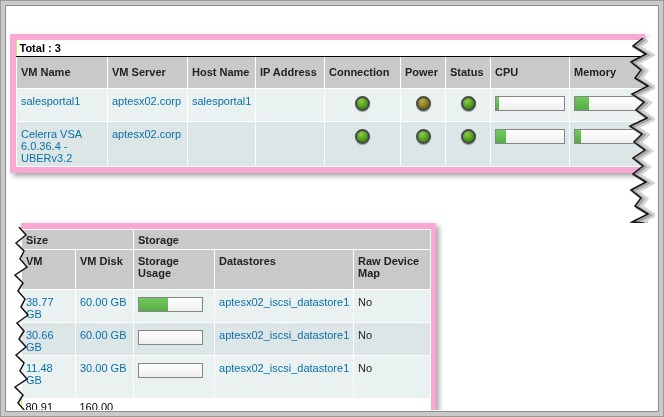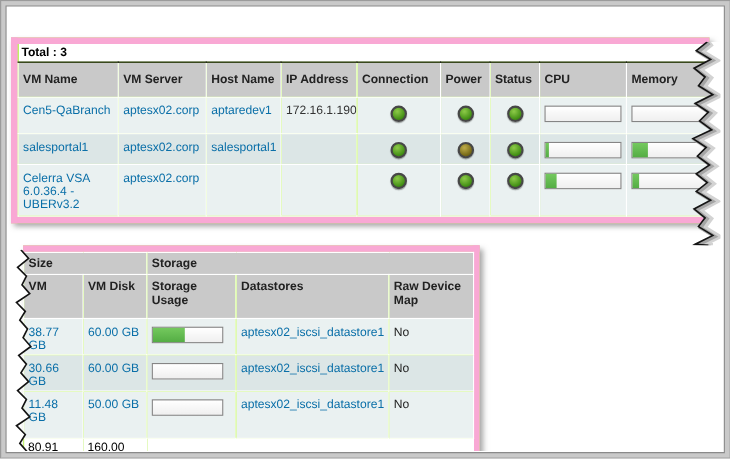--- a/index.html
+++ b/index.html
@@ -96,31 +96,20 @@
           <th>IP Address</th>
           <th>Connection</th>
           <th>Power</th>
           <th>Status</th>
           <th>CPU</th>
           <th>Memory</th>
         </tr>
         </tbody>
           <tbody id="vmBody">
             <tr>
-              <td><a class="cell-lnk">Cen5-QaBranch</a></td>
-              <td><a class="cell-lnk">aptesx02.corp</a></td>
-              <td><a class="cell-lnk">aptaredev1</a></td>
-              <td class="ip">172.16.1.190</td>
-              <td class="center"><span class="led led-green"></span></td>
-              <td class="center"><span class="led led-green"></span></td>
-              <td class="center"><span class="led led-green"></span></td>
-              <td><span class="bar"><span class="fill" style="width: 0%;"></span></span></td>
-              <td><span class="bar"><span class="fill" style="width: 0%;"></span></span></td>
-            </tr>
-            <tr>
               <td><a class="cell-lnk">salesportal1</a></td>
               <td><a class="cell-lnk">aptesx02.corp</a></td>
               <td><a class="cell-lnk">salesportal1</a></td>
               <td class="ip"></td>
               <td class="center"><span class="led led-green"></span></td>
               <td class="center"><span class="led led-olive"></span></td>
               <td class="center"><span class="led led-green"></span></td>
               <td><span class="bar"><span class="fill" style="width: 4%;"></span></span></td>
               <td><span class="bar"><span class="fill" style="width: 21%;"></span></span></td>
             </tr>
@@ -177,21 +166,21 @@
             </tr>
             <tr>
               <td class="num" style="color: rgb(10, 111, 168);">30.66 GB</td>
               <td class="num" style="color: rgb(10, 111, 168);">60.00 GB</td>
               <td><span class="bar bar-sm"><span class="fill" style="width: 0%;"></span></span></td>
               <td><a class="cell-lnk">aptesx02_iscsi_datastore1</a></td>
               <td>No</td>
             </tr>
             <tr>
               <td class="num" style="color: rgb(10, 111, 168);">11.48 GB</td>
-              <td class="num" style="color: rgb(10, 111, 168);">50.00 GB</td>
+              <td class="num" style="color: rgb(10, 111, 168);">30.00 GB</td>
               <td><span class="bar bar-sm"><span class="fill" style="width: 0%;"></span></span></td>
               <td><a class="cell-lnk">aptesx02_iscsi_datastore1</a></td>
               <td>No</td>
             </tr>
           </tbody>
         <tbody>
             <tr class="foot">
           <td class="num">80.91 GB</td>
           <td class="num">160.00 GB</td>
           <td colspan="3"></td>

